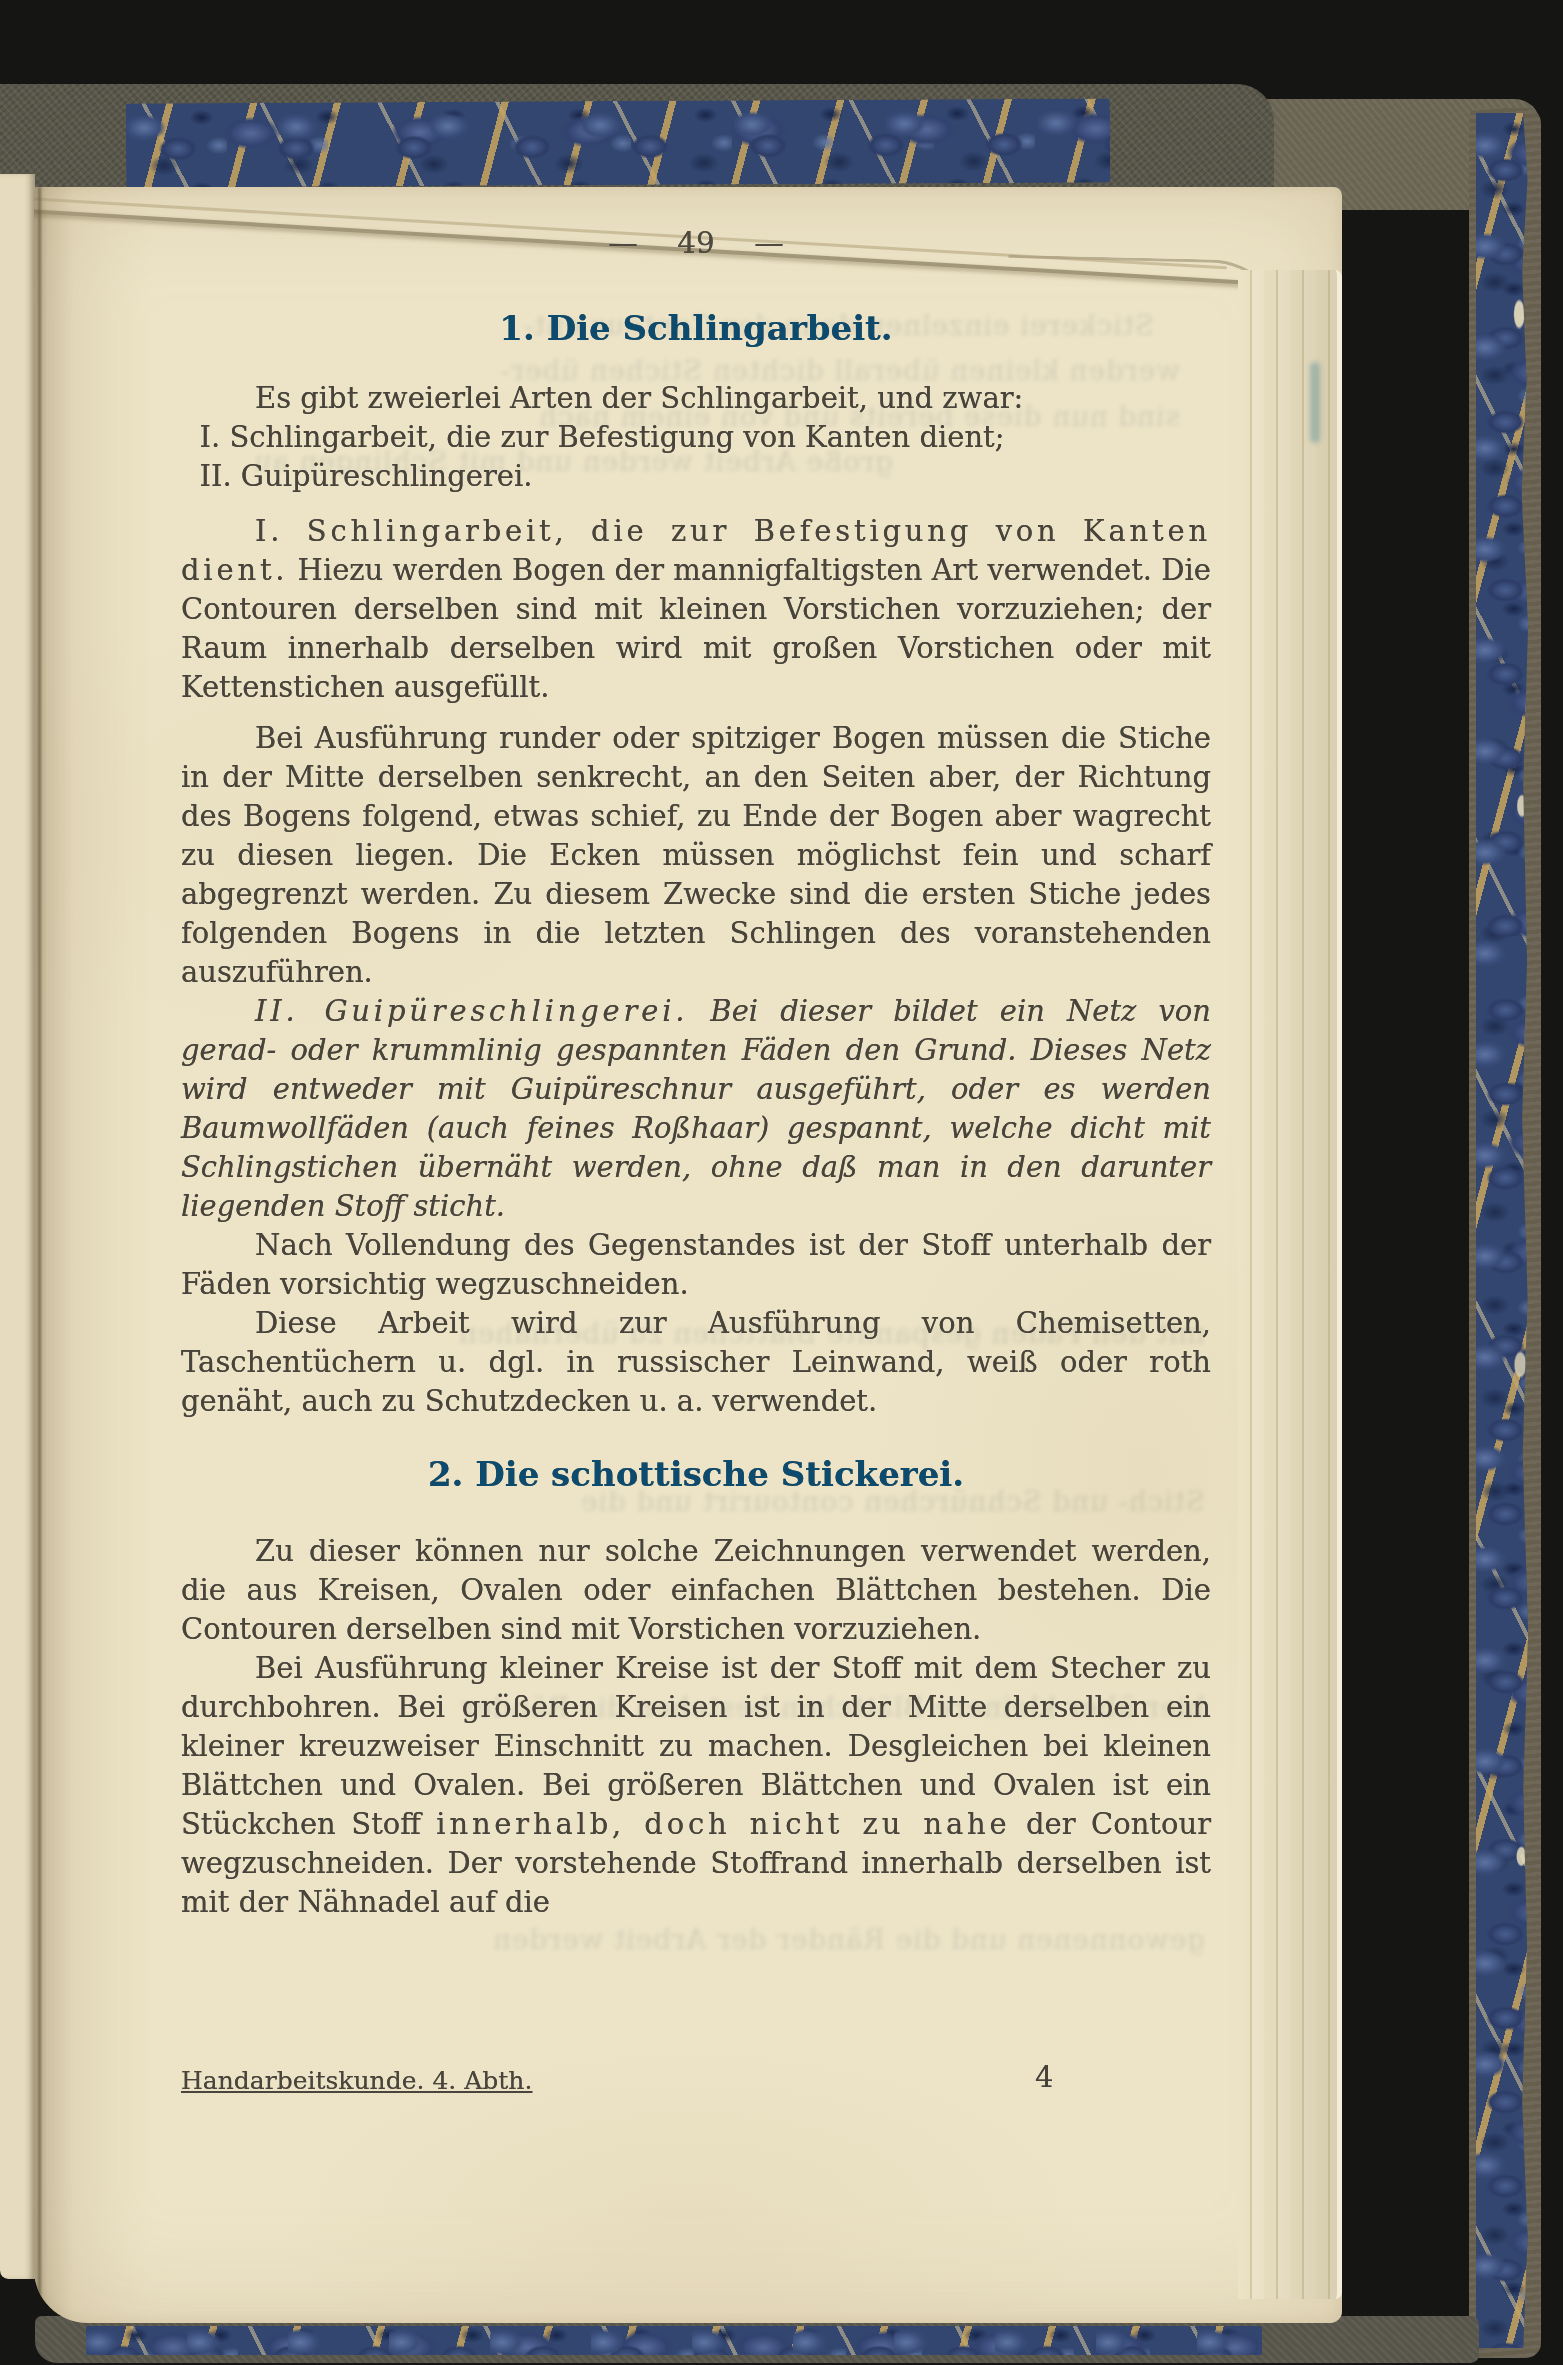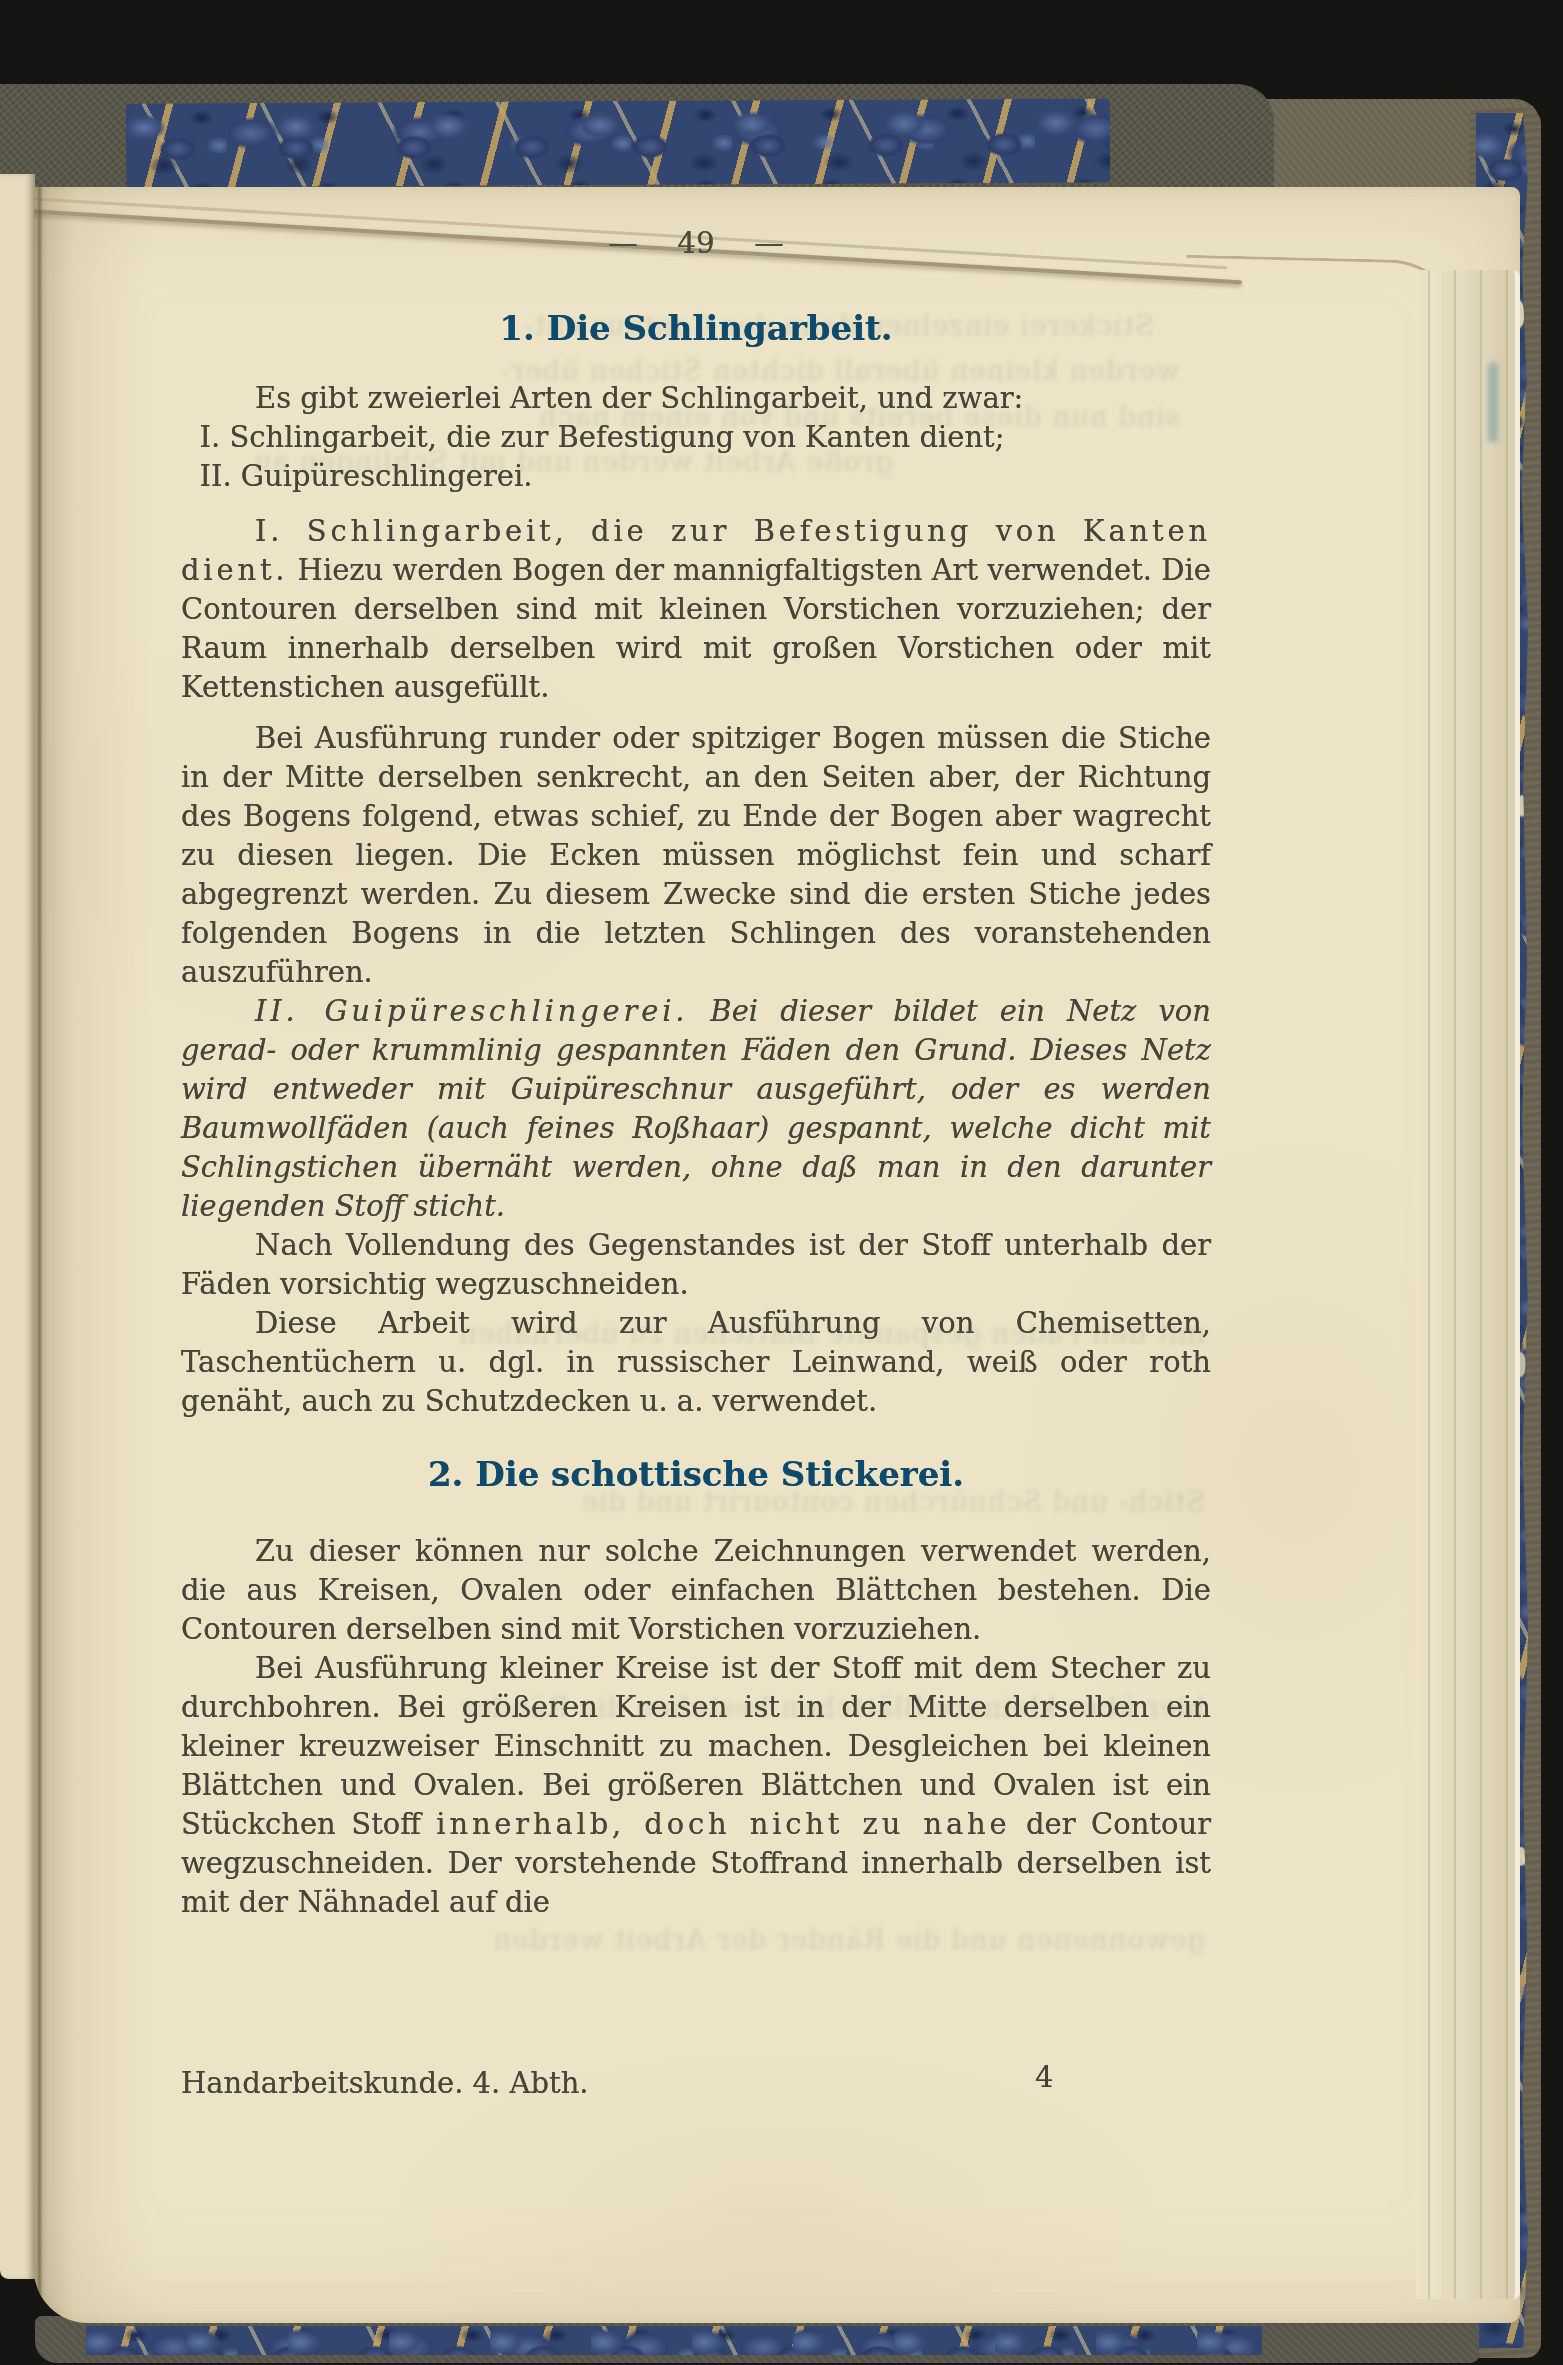--- a/index.html
+++ b/index.html
@@ -59,25 +59,24 @@
       radial-gradient(ellipse 9.3px 20px at 82% 56%, rgba(225,214,180,0.8) 0 55%, transparent 70%),
       radial-gradient(ellipse 7.6px 15px at 84% 78%, rgba(232,222,190,0.85) 0 55%, transparent 70%);
   }
   
   .adjacent-page{
     position:absolute;left:0;top:174px;width:35px;height:2105px;
     background:#e6dbbe;border-radius:0 0 0 8.4px;
     box-shadow:inset -6.7px 0 7.6px -3.4px rgba(90,80,55,0.6);
   }
   .page{
-    position:absolute;left:34px;top:187px;width:1438px;height:2136px;
+    position:absolute;left:34px;top:187px;width:1308px;height:2136px;
     background:#ede4c8;border-radius:3.4px 8.4px 11.8px 54px;
     box-shadow:inset 0 0 110px rgba(160,138,92,0.28), inset 0 0 13.5px rgba(150,130,90,0.18);
     overflow:hidden;
-    padding-left:48px;
   }
   .page-texture{
     position:absolute;inset:0;pointer-events:none;
     background-image:
       radial-gradient(ellipse 506px 337px at 20% 30%, rgba(214,196,150,0.14), transparent 70%),
       radial-gradient(ellipse 421px 506px at 85% 60%, rgba(205,185,138,0.16), transparent 70%),
       radial-gradient(ellipse 590px 253px at 50% 95%, rgba(198,178,130,0.14), transparent 70%);
   }
   .gutter-shadow{
     position:absolute;left:0;top:0;width:118px;height:100%;
@@ -128,21 +127,21 @@
   .heading{text-align:center;font-size:34px;font-weight:bold;line-height:42px;margin-top:44px;color:#0c4a6e;}
   .heading-2{margin-top:32px;margin-bottom:37px;}
   .list{margin-top:30px;}
   .list-intro{text-indent:74px;text-align:left;}
   .list-item{padding-left:18.5px;text-align:left;}
   p{margin:0;text-indent:74px;}
   .gap-sm{margin-top:11.8px;}
   .gap-md{font-style:italic;}
   .gap-lg{margin-top:16px;}
   .sperr{letter-spacing:3.8px;}
-  .footer-left{position:absolute;left:147px;top:1879px;font-size:29px;color:#49453c;text-shadow:0 0 0.3px rgba(60,55,45,0.7);}
+  .footer-left{position:absolute;left:147px;top:1879px;font-size:25px;color:#49453c;text-shadow:0 0 0.3px rgba(60,55,45,0.7);text-decoration:underline;}
   .footer-sig{position:absolute;left:1001px;top:1873px;font-size:29px;color:#45413a;text-shadow:0 0 0.3px rgba(60,55,45,0.7);}
 </style>
 </head>
 <body>
 
 <div>
 
   <div class="cover-corner-tr"></div>
   <div class="cover-top">
     <div class="marble marble-h"></div>

